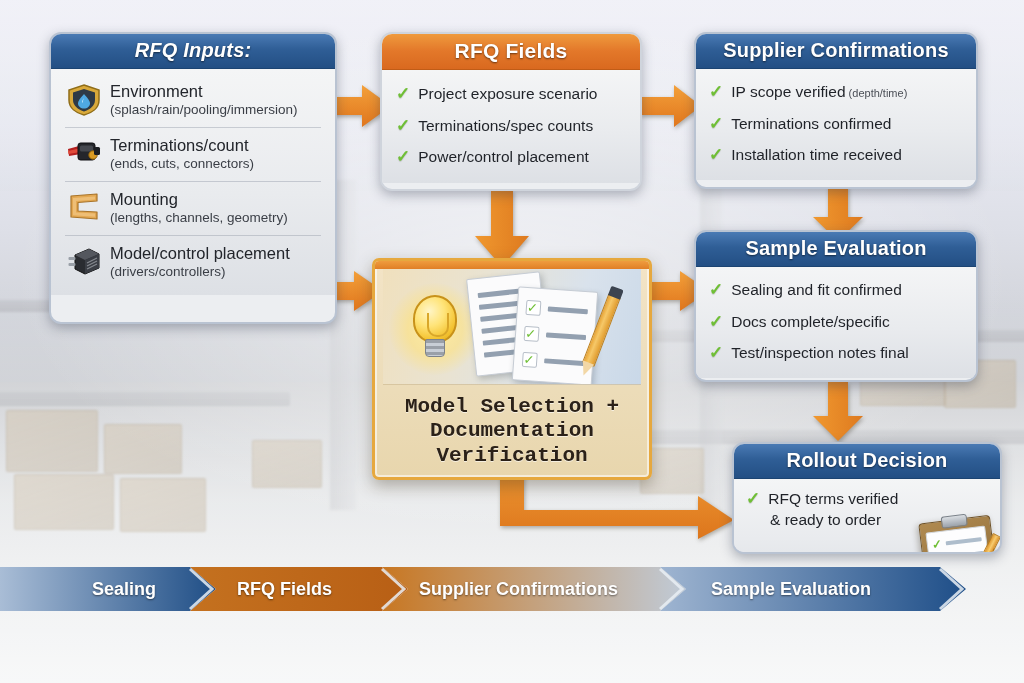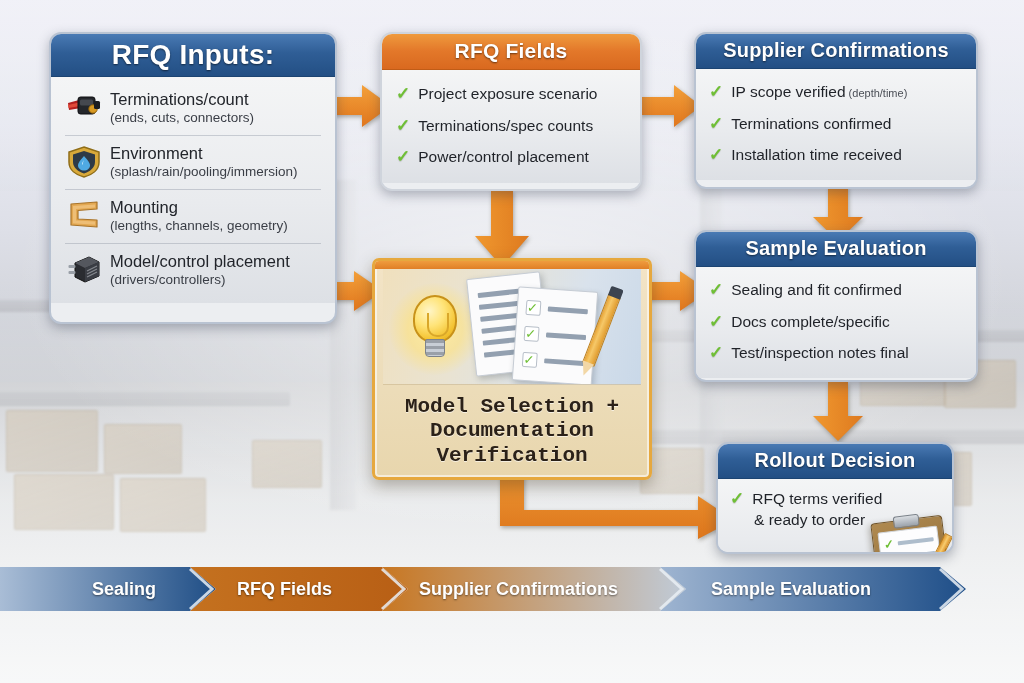--- a/index.html
+++ b/index.html
@@ -298,52 +298,52 @@
     <defs>
       <linearGradient id="agl" x1="0" y1="0" x2="0" y2="1">
         <stop offset="0" stop-color="#f2a03a"></stop>
           <stop offset="1" stop-color="#dd761c"></stop>
       </linearGradient>
     </defs>
     <path d="M24 0 H48 V62 H222 V48 L258 72 L222 91 V78 H24 Z" fill="url(#agl)"></path>
   </svg>
 
   <div class="card blue" style="left:49px;top:32px;width:288px;height:292px;">
-    <div class="card-head head-blue" style="font-size:28px;">RFQ Inputs:</div>
+    <div class="card-head head-blue" style="font-size:20px;font-style:italic;">RFQ Inputs:</div>
     <div class="card-body" style="padding:5px 14px 6px;">
+
+      <div class="inp-row">
+        <span class="ico">
+          <svg width="34" height="32" viewBox="0 0 34 32">
+            <path d="M17 1 L32 6 V16 C32 24 25 29 17 31 C9 29 2 24 2 16 V6 Z" fill="#d9a93a" stroke="#8f6d18" stroke-width="1.5"></path>
+            <path d="M17 5 L28 8.6 V16 C28 22 22.5 25.8 17 27.4 C11.5 25.8 6 22 6 16 V8.6 Z" fill="#2f3a46"></path>
+            <path d="M17 10 C20.5 14 23 17 23 19.4 C23 22.3 20.3 24.4 17 24.4 C13.7 24.4 11 22.3 11 19.4 C11 17 13.5 14 17 10 Z" fill="#4fa9e2"></path>
+            <path d="M15 18 C15 16.6 16 15.2 17 14 C16 16 15.7 17.4 16.1 19 Z" fill="#bfe5fb"></path>
+          </svg>
+        </span>
+        <span class="inp-texts">
+          <span class="inp-title"><span>Environment</span><span class="thin"></span></span>
+          <span class="inp-sub" style="display:block;">(splash/rain/pooling/immersion)</span>
+        </span>
+      </div>
 
       <div class="inp-row">
         <span class="ico">
           <svg width="34" height="28" viewBox="0 0 34 28">
             <path d="M1 11 L12 8 L14 16 L2 18 Z" fill="#b32020"></path>
             <path d="M1 13 L12 10.5 L13 14 L1.6 16 Z" fill="#e04a3a"></path>
             <rect x="11" y="5" width="17" height="17" rx="2.5" fill="#24262b" stroke="#0e0f12" stroke-width="1"></rect>
             <rect x="13" y="7.5" width="13" height="6" rx="1.5" fill="#45484f"></rect>
             <circle cx="26" cy="17" r="4.2" fill="#d99a22" stroke="#8c5f0d" stroke-width="1"></circle>
             <rect x="27" y="9" width="6" height="8" rx="1.5" fill="#1b1d21"></rect>
           </svg>
         </span>
         <span class="inp-texts">
           <span class="inp-title"><span>Terminations</span><span class="thin">/count</span></span>
           <span class="inp-sub" style="display:block;">(ends, cuts, connectors)</span>
-        </span>
-      </div>
-
-      <div class="inp-row">
-        <span class="ico">
-          <svg width="34" height="32" viewBox="0 0 34 32">
-            <path d="M17 1 L32 6 V16 C32 24 25 29 17 31 C9 29 2 24 2 16 V6 Z" fill="#d9a93a" stroke="#8f6d18" stroke-width="1.5"></path>
-            <path d="M17 5 L28 8.6 V16 C28 22 22.5 25.8 17 27.4 C11.5 25.8 6 22 6 16 V8.6 Z" fill="#2f3a46"></path>
-            <path d="M17 10 C20.5 14 23 17 23 19.4 C23 22.3 20.3 24.4 17 24.4 C13.7 24.4 11 22.3 11 19.4 C11 17 13.5 14 17 10 Z" fill="#4fa9e2"></path>
-            <path d="M15 18 C15 16.6 16 15.2 17 14 C16 16 15.7 17.4 16.1 19 Z" fill="#bfe5fb"></path>
-          </svg>
-        </span>
-        <span class="inp-texts">
-          <span class="inp-title"><span>Environment</span><span class="thin"></span></span>
-          <span class="inp-sub" style="display:block;">(splash/rain/pooling/immersion)</span>
         </span>
       </div>
 
       <div class="inp-row">
         <span class="ico">
           <svg width="34" height="30" viewBox="0 0 34 30">
             <path d="M4 4 L30 2 L30 9 L11 10.5 L11 19 L30 20 L30 27 L4 25 Z" fill="#e3a852" stroke="#a9742a" stroke-width="1.2" stroke-linejoin="round"></path>
             <path d="M6 6 L28 4.4 L28 7.6 L9 9 L9 20.4 L28 21.6 L28 24.8 L6 23.2 Z" fill="#f2c683" opacity=".75"></path>
           </svg>
         </span>
@@ -424,21 +424,21 @@
         <span class="chk">✓</span>
         <span class="chk-txt"><span>Docs complete/specific</span></span>
       </div>
       <div class="chk-row">
         <span class="chk">✓</span>
         <span class="chk-txt"><span>Test/inspection notes final</span></span>
       </div>
     </div>
   </div>
 
-  <div class="card blue" style="left:716px;top:442px;width:238px;height:112px;">
+  <div class="card blue" style="left:732px;top:442px;width:270px;height:112px;">
     <div class="card-head head-blue" style="font-size:20px;">Rollout Decision</div>
     <div class="card-body" style="padding:7px 12px; position:relative; height:100%;">
       <div class="chk-row" style="padding:4px 0 0;">
         <span class="chk">✓</span>
         <span class="chk-txt"><span>RFQ terms verified</span></span>
       </div>
       <div class="chk-row" style="padding:2px 0 0 24px;">
         <span class="chk-txt"><span>&amp; ready to order</span></span>
       </div>
 

